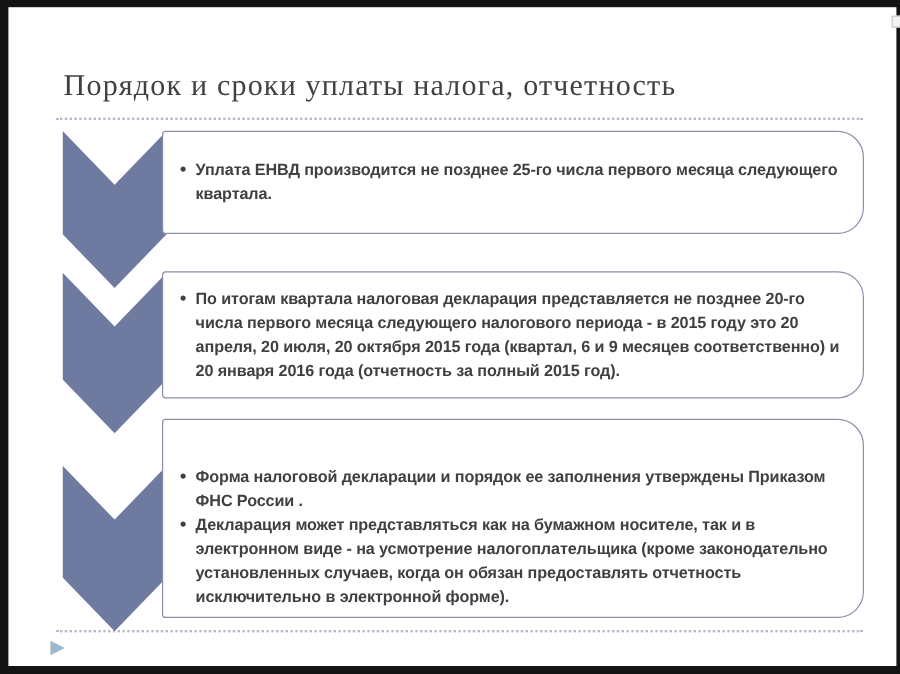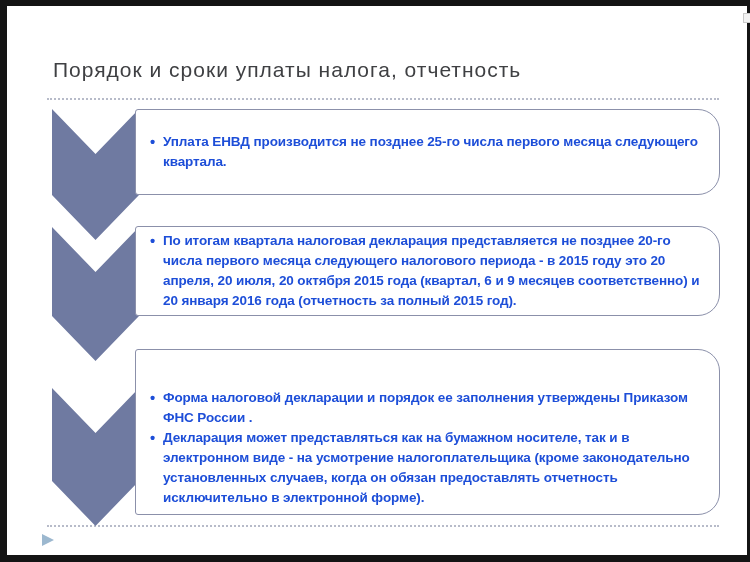--- a/index.html
+++ b/index.html
@@ -14,22 +14,22 @@
     position:absolute; left:7px; top:6px; width:740px; height:549px;
     background:#ffffff;
   }
   .corner-square {
     position:absolute; left:736px; top:7px; width:8px; height:8px;
     border:1px solid #c9c9c9; background:#f2f2f2;
   }
   .title {
     position:absolute; left:46px; top:52px; width:680px;
     margin:0;
-    font-family:Liberation Sans, sans-serif;
-    font-size:21px; font-weight:400; letter-spacing:1px;
+    font-family:Liberation Serif, serif;
+    font-size:25px; font-weight:400; letter-spacing:1px;
     color:#3f4043;
     white-space:nowrap;
   }
   .dotted {
     position:absolute; left:40px; width:672px; height:0;
     border-top:2px dotted #b7bbc9;
     z-index:1;
   }
   .dotted.top-line { top:92px; }
   .dotted.bottom-line { top:519px; }
@@ -44,26 +44,26 @@
   .chevron-3 { top:382px; height:138px; }
   .box {
     position:absolute; left:128px; width:585px;
     box-sizing:border-box;
     background:#ffffff;
     border:1.6px solid #8b90aa;
     border-radius:3px 22px 22px 3px;
     padding:6px 12px 6px 14px;
     display:flex; flex-direction:column; justify-content:center;
     z-index:3;
-    color:#1d4ed8;
+    color:#404040;
     font-size:13.5px; font-weight:700; letter-spacing:-0.1px;
     line-height:20px;
   }
   .box-1 { top:103px; height:86px; }
-  .box-2 { top:220px; height:90px; }
+  .box-2 { top:220px; height:106px; }
   .box-3 { top:343px; height:166px;justify-content:flex-end; }
   .bullet {
     position:relative; padding-left:13px;
   }
   .bullet::before {
     content:"\2022";
     position:absolute; left:0; top:0;
     font-size:1.1em;
   }
   .footer-triangle {

